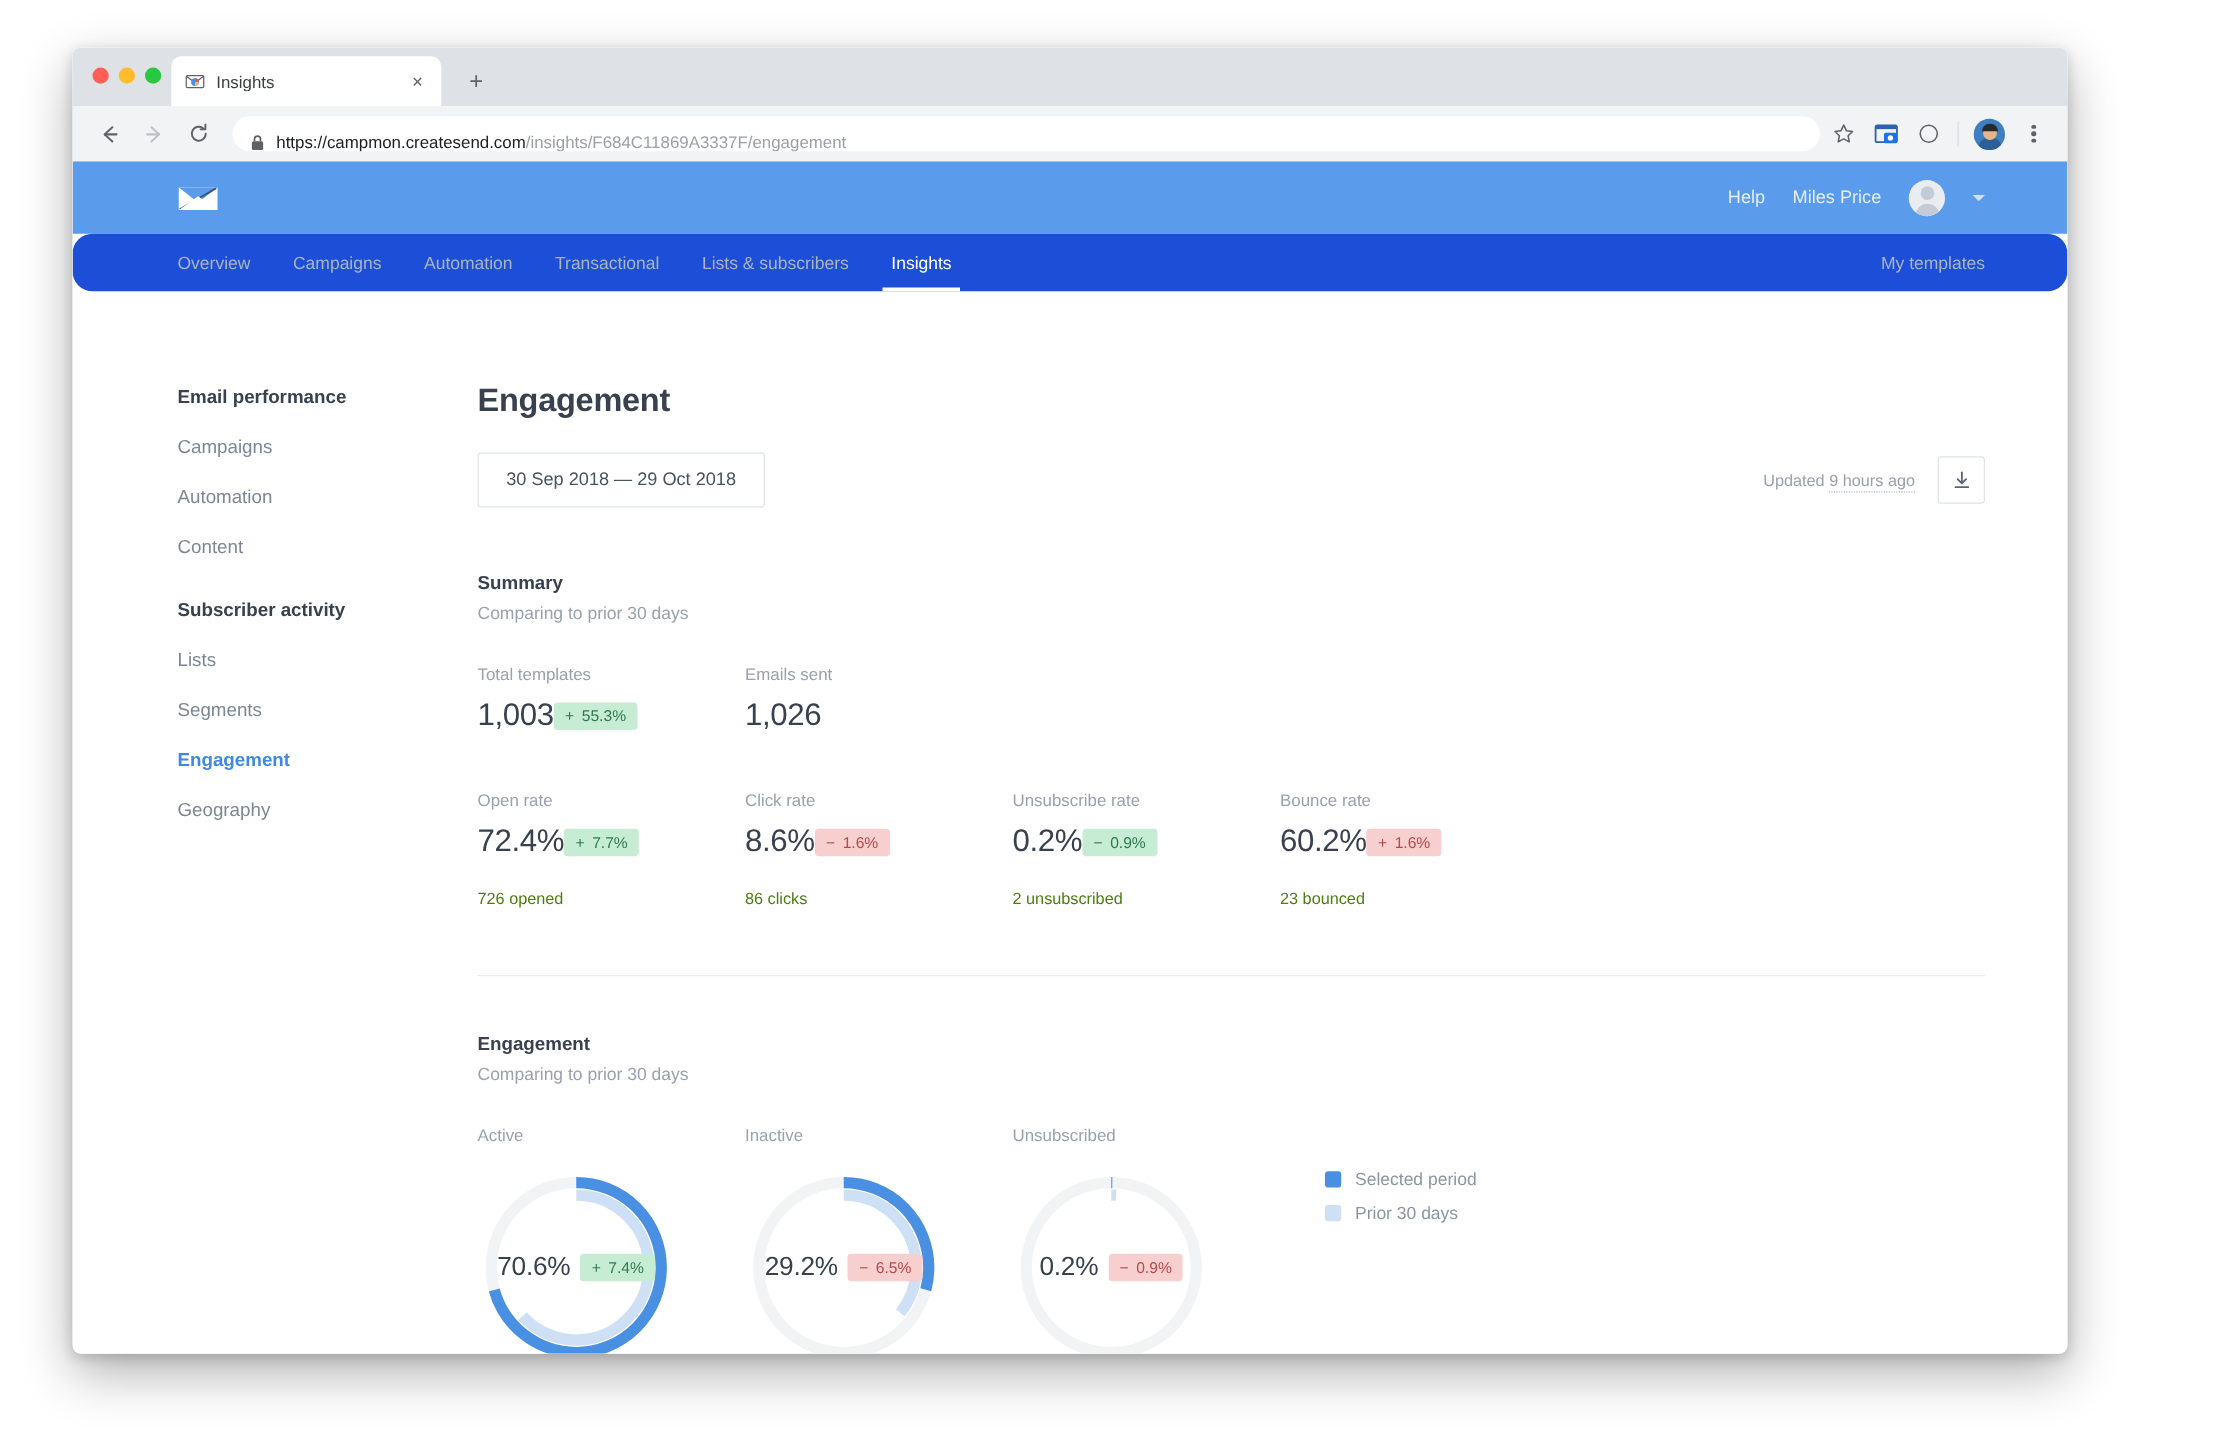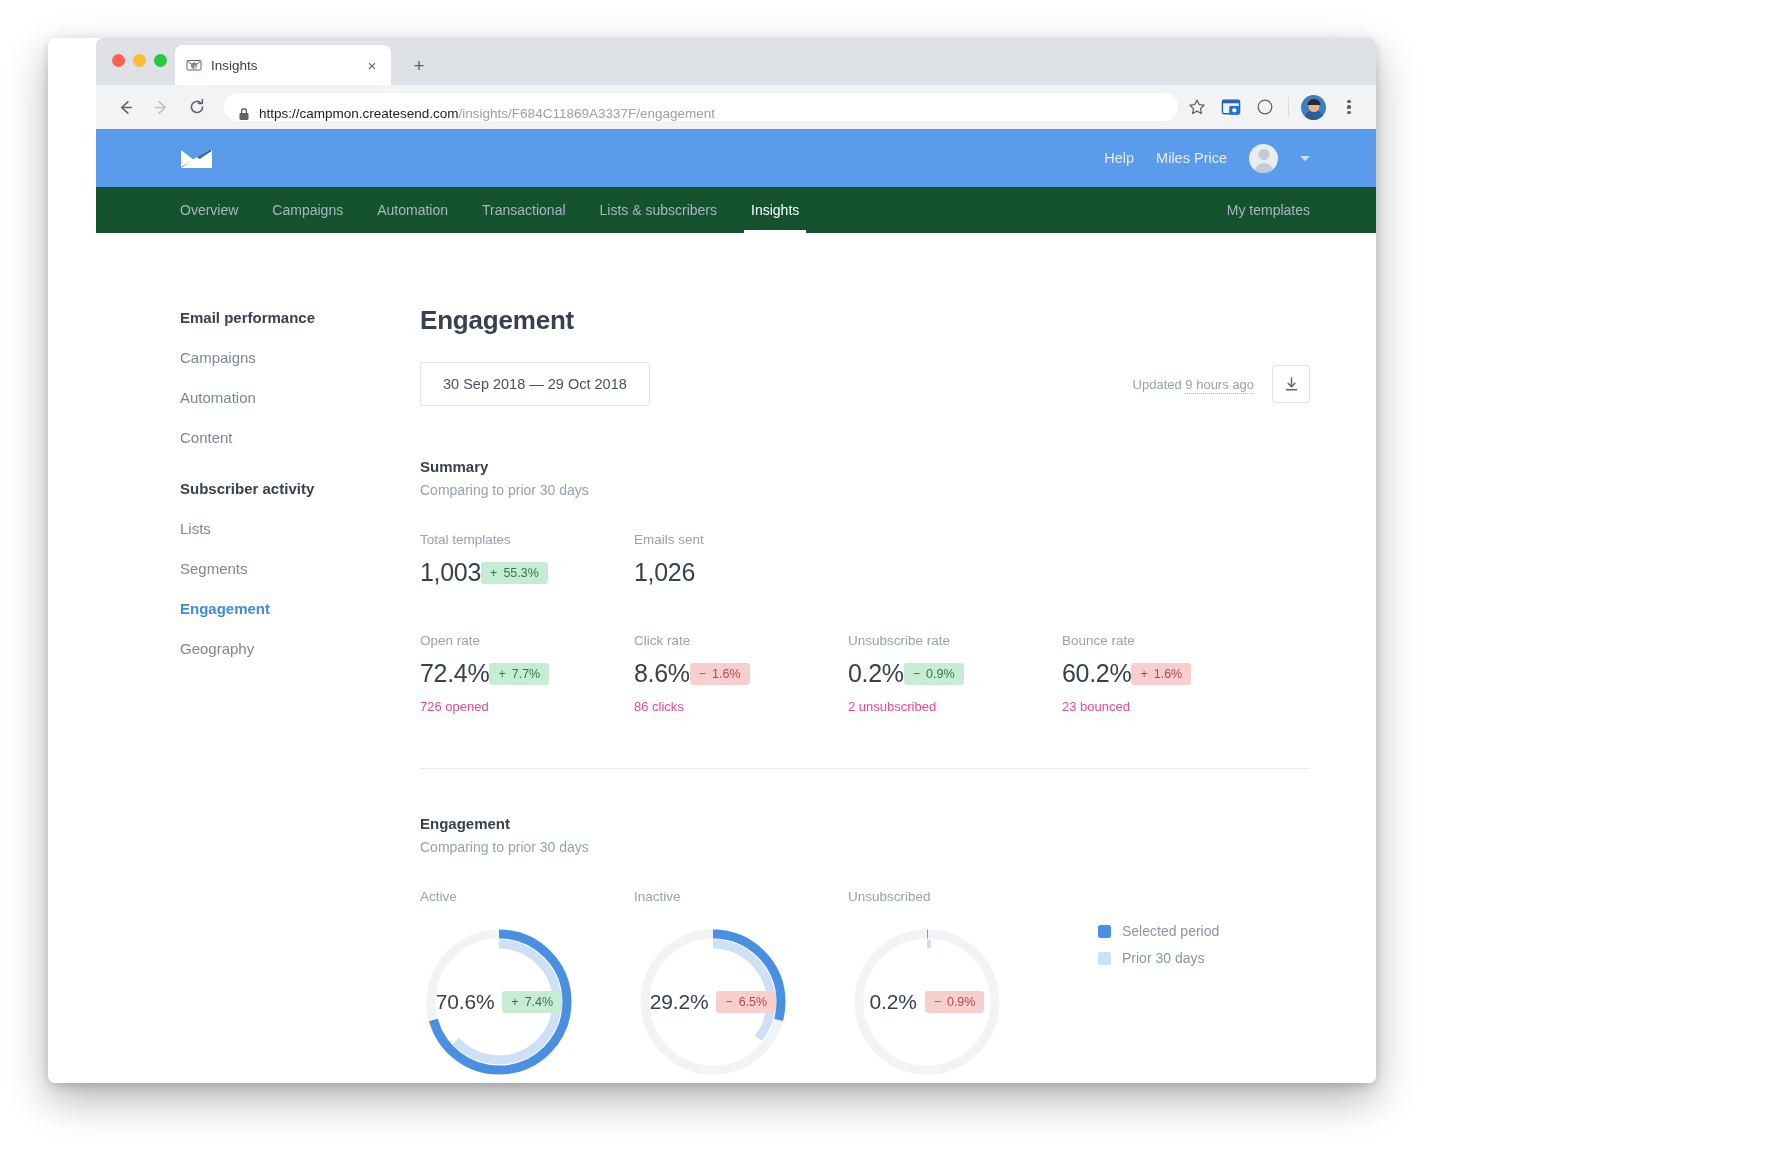--- a/index.html
+++ b/index.html
@@ -7,27 +7,26 @@
     width: 1792px; height: 1162px;
     background: #ffffff;
     font-family: "Liberation Sans", sans-serif;
     overflow: hidden;
   }
   #root { position: relative; width: 1792px; height: 1162px; background: #fff; }
 
   
   .browser {
     position: absolute;
-    left: 48px; top: 38px;
-    width: 1328px; height: 1045px;
+    left: 58px; top: 38px;
+    width: 1596px; height: 1045px;
     background: #fff;
     border-radius: 7px;
     box-shadow: 0 16px 42px rgba(0,0,0,0.30), 0 3px 10px rgba(0,0,0,0.16);
     overflow: hidden;
-    padding-left: 48px;
   }
 
   
   .tabstrip {
     height: 47px;
     background: #dee1e6;
     position: relative;
     border-radius: 7px 7px 0 0;
   }
   .traffic { position: absolute; left: 16px; top: 16px; display: flex; gap: 8px; }
@@ -138,23 +137,24 @@
     position: absolute; left: 50%; bottom: -3px; transform: translateX(-50%);
     width: 19px; height: 13px; border-radius: 10px 10px 0 0; background: #c3ccd6;
   }
   .caret-down {
     width: 0; height: 0;
     border-left: 5px solid transparent; border-right: 5px solid transparent;
     border-top: 5px solid #cfe0f5;
   }
 
   .app-nav {
-    height: 46px; background: #14532d;
+    height: 46px; background: #1d4ed8;
     display: flex; align-items: stretch;
     padding: 0 66px 0 84px;
+    border-radius: 16px;
   }
   .nav-item {
     display: flex; align-items: center;
     padding: 0 17px;
     font-size: 14px; color: #aab4c2;
     position: relative;
   }
   .nav-item:first-child { padding-left: 0; }
   .nav-item.active { color: #ffffff; }
   .nav-item.active::after {
@@ -204,21 +204,21 @@
   }
 
   .section-title { font-size: 15px; font-weight: bold; color: #39414e; margin-bottom: 7px; }
   .section-sub { font-size: 14px; color: #98a1ad; margin-bottom: 34px; }
 
   .metric-row { display: flex; }
   .metric { flex: 0 0 214px; }
   .metric-label { font-size: 13.5px; color: #98a1ad; margin-bottom: 11px; }
   .metric-value-line { display: flex; align-items: center; }
   .metric-value { font-size: 25px; color: #39414e; font-weight: normal; letter-spacing: -0.3px; }
-  .metric-sub { font-size: 13px; color: #ec4899; margin-top: 11px; }
+  .metric-sub { font-size: 13px; color: #4d7c0f; margin-top: 23px; }
 
   .badge {
     display: inline-flex; align-items: center; gap: 6px;
     font-size: 12.5px; padding: 4px 9px; border-radius: 3px;
     white-space: nowrap;
   }
   .badge.up { background: #c7ecd4; color: #2d7a4d; }
   .badge.down { background: #f8cfcf; color: #b4484a; }
 
   .metric-row.rates { margin-top: 46px; }

